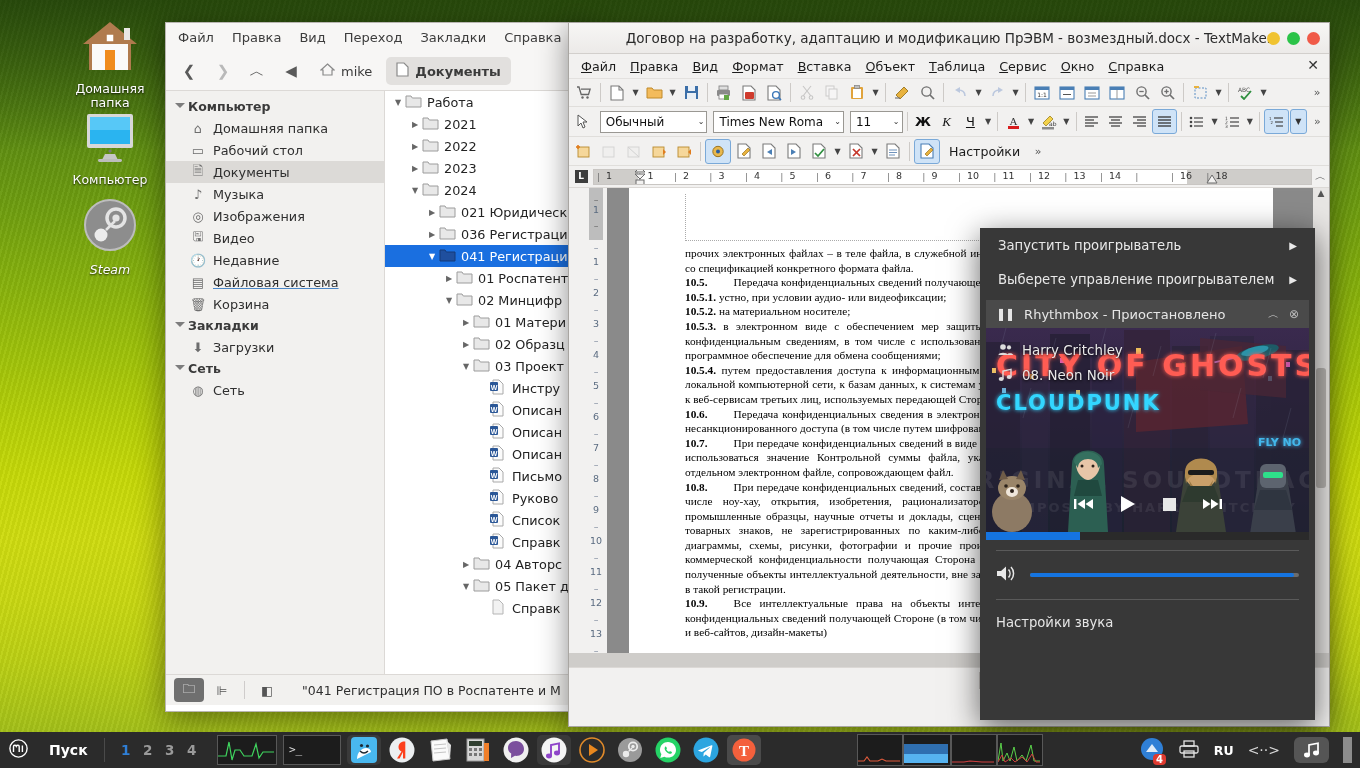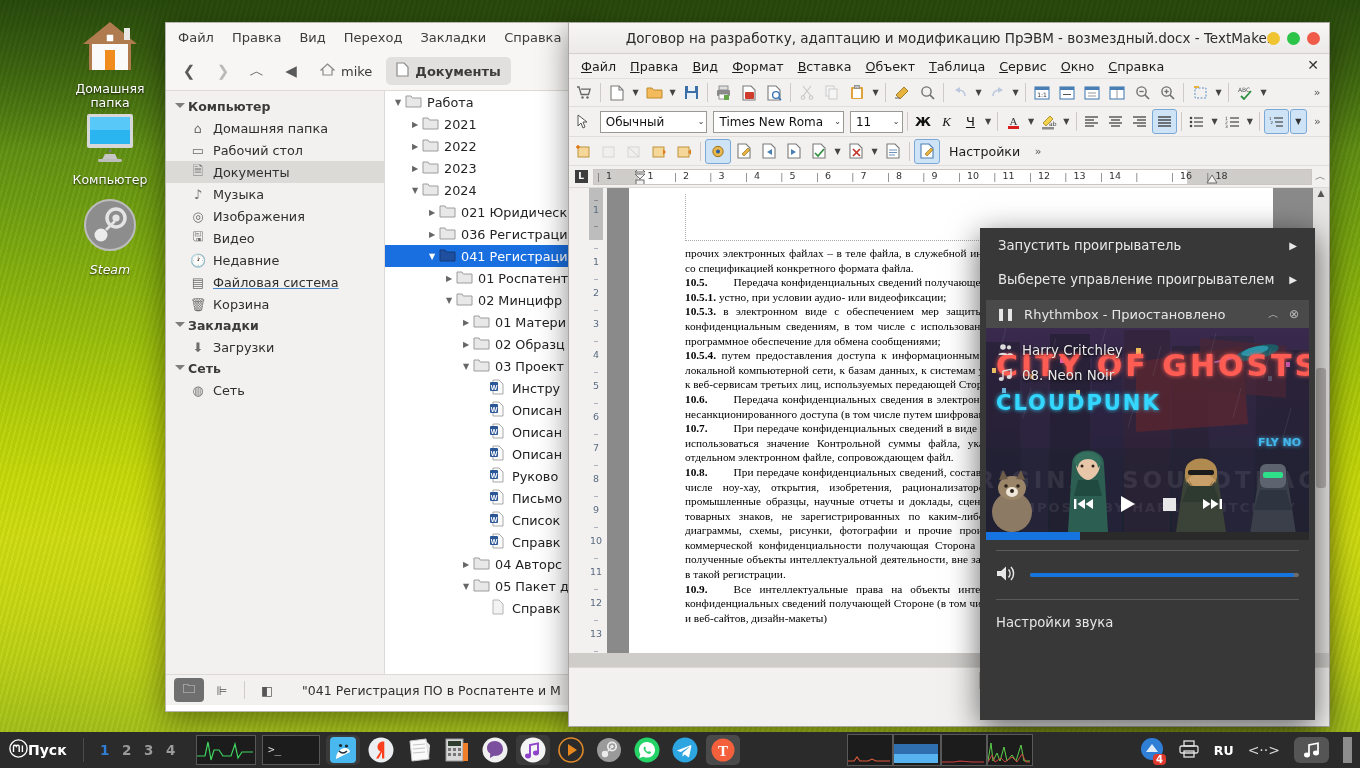--- a/index.html
+++ b/index.html
@@ -119,21 +119,21 @@
   .rb-prog{height:8px;background:#2a2a2a;}
   .rb-prog i{display:block;height:8px;background:#1574e0;}
   .rb-vol{display:flex;align-items:center;gap:14px;padding:14px 16px;}
   .rb-vol .track{flex:1;height:4px;border-radius:2px;background:#6c6c6c;position:relative;}
   .rb-vol .track i{position:absolute;left:0;top:0;height:4px;border-radius:2px;background:#1574e0;width:98%;}
   .rb-sep{height:1px;background:#5a5a5a;margin:0 16px;}
   .rb-foot{padding:15px 16px;font-size:13.2px;}
   
   #taskbar{position:absolute;left:0;bottom:0;width:1360px;height:36px;background:#2b2b2b;
      display:flex;align-items:center;color:#e9e9e9;font-size:12.5px;}
-  .tsk-start{display:flex;align-items:center;gap:0;padding:0 12px 0 9px;font-weight:bold;font-size:14px;color:#fff;}
+  .tsk-start{display:flex;align-items:center;gap:21px;padding:0 12px 0 9px;font-weight:bold;font-size:14px;color:#fff;}
   .tsk-sep{width:1px;height:24px;background:#4a4a4a;margin:0 4px;}
   .ws{width:22px;text-align:center;font-weight:bold;color:#9a9a9a;font-size:13.5px;}
   .ws.on{color:#2f7fd6;}
   .launch{width:34px;height:30px;display:flex;align-items:center;justify-content:center;border-radius:5px;}
   .monitor{width:58px;height:28px;border:1px solid #585858;margin-right:2px;position:relative;overflow:hidden;background:#1c1c1c;}
   .tray{display:flex;align-items:center;gap:14px;margin-left:auto;padding-right:8px;}
   .clock{font-weight:bold;color:#fff;font-size:13px;letter-spacing:.2px;}
   .scrollbar{background:#e8e6e4;}
   .sb-thumb{background:#b7b4b0;border-radius:3px;}
 </style>
@@ -426,31 +426,31 @@
             <span>Описан</span>
           </div>
           <div class="tr">
             <span style="width:91px;flex:0 0 91px"></span>
             <span class="tw2"></span>
             <span class="fico"><svg width="15" height="16" viewBox="0 0 15 16">
                 <path d="M3 1h6l4 4v10H3z" fill="#fbfbfb" stroke="#a9a9a9" stroke-width="1"></path>
                 <rect x="0" y="3" width="8" height="9" rx="1" fill="#2b5797"></rect>
                 <text x="4" y="10.5" font-size="7" text-anchor="middle" fill="#fff" font-family="sans-serif" font-weight="bold">W</text>
               </svg></span>
-            <span>Руково</span>
+            <span>Письмо</span>
           </div>
           <div class="tr">
             <span style="width:91px;flex:0 0 91px"></span>
             <span class="tw2"></span>
             <span class="fico"><svg width="15" height="16" viewBox="0 0 15 16">
                 <path d="M3 1h6l4 4v10H3z" fill="#fbfbfb" stroke="#a9a9a9" stroke-width="1"></path>
                 <rect x="0" y="3" width="8" height="9" rx="1" fill="#2b5797"></rect>
                 <text x="4" y="10.5" font-size="7" text-anchor="middle" fill="#fff" font-family="sans-serif" font-weight="bold">W</text>
               </svg></span>
-            <span>Письмо</span>
+            <span>Руково</span>
           </div>
           <div class="tr">
             <span style="width:91px;flex:0 0 91px"></span>
             <span class="tw2"></span>
             <span class="fico"><svg width="15" height="16" viewBox="0 0 15 16">
                 <path d="M3 1h6l4 4v10H3z" fill="#fbfbfb" stroke="#a9a9a9" stroke-width="1"></path>
                 <rect x="0" y="3" width="8" height="9" rx="1" fill="#2b5797"></rect>
                 <text x="4" y="10.5" font-size="7" text-anchor="middle" fill="#fff" font-family="sans-serif" font-weight="bold">W</text>
               </svg></span>
             <span>Список</span>
@@ -1010,20 +1010,21 @@
         </div>
     </div>
     <div style="flex:1;position:relative;background:#8a8a8a;overflow:hidden;">
 
       <div class="page" style="left:22px;top:0;right:56px;bottom:0;background:#fff;">
         <div style="position:absolute;left:56px;top:6px;right:6px;height:46px;border-left:1px dotted #aaa;border-bottom:1px dotted #aaa;"></div>
         <div class="doctext" id="docBody" style="position:absolute;left:56px;top:58px;right:18px;bottom:2px;overflow:hidden;">
             <p style="margin:0;">прочих электронных файлах – в теле файла, в служебной информации к файлу, в метаданных файла в соответствии со спецификацией конкретного формата файла.</p>
             <p style="margin:0;text-indent:0;"><b>10.5.</b><span style="display:inline-block;width:26px;"></span>Передача конфиденциальных сведений получающей Стороне может осуществляться:</p>
             <p style="margin:0;text-indent:0;"><b>10.5.1.</b> устно, при условии аудио- или видеофиксации;</p>
+            <p style="margin:0;text-indent:0;"><b>10.5.2.</b> на материальном носителе;</p>
             <p style="margin:0;text-indent:0;"><b>10.5.3.</b> в электронном виде с обеспечением мер защиты от несанкционированного доступа к передаваемым конфиденциальным сведениям, в том числе с использованием электронной почты, облачное хранилище данных, программное обеспечение для обмена сообщениями;</p>
             <p style="margin:0;text-indent:0;"><b>10.5.4.</b> путем предоставления доступа к информационным системам передающей Стороны (удаленный доступ к локальной компьютерной сети, к базам данных, к системам учета, организация виртуального рабочего места, доступ к веб-сервисам третьих лиц, используемых передающей Стороны.</p>
             <p style="margin:0;text-indent:0;"><b>10.6.</b><span style="display:inline-block;width:26px;"></span>Передача конфиденциальных сведения в электронном виде осуществляется с обеспечения мер защиты от несанкционированного доступа (в том числе путем шифрования файлов).</p>
             <p style="margin:0;text-indent:0;"><b>10.7.</b><span style="display:inline-block;width:26px;"></span>При передаче конфиденциальных сведений в виде электронных файлов для проверки аутентичности может использоваться значение Контрольной суммы файла, указываемое в электронном текстовом сообщении или отдельном электронном файле, сопровождающем файл.</p>
             <p style="margin:0;text-indent:0;"><b>10.8.</b><span style="display:inline-block;width:26px;"></span>При передаче конфиденциальных сведений, составляющих объекты интеллектуальной деятельности (в том числе ноу-хау, открытия, изобретения, рационализаторские предложения, полезные модели, конструкции, промышленные образцы, научные отчеты и доклады, сценарии, компьютерные программы, базы данных, эскизы товарных знаков, не зарегистрированных по каким-либо причинам, тексты, аудиозаписи, музыка, графики, диаграммы, схемы, рисунки, фотографии и прочие произведения науки, литературы и искусства) в режиме коммерческой конфиденциальности получающая Сторона обязана обеспечить сохранность и не регистрировать полученные объекты интеллектуальной деятельности, вне зависимости от наличия у нее права и/или необходимости в такой регистрации.</p>
             <p style="margin:0;text-indent:0;"><b>10.9.</b><span style="display:inline-block;width:26px;"></span>Все интеллектуальные права на объекты интеллектуальной деятельности, передаваемые в составе конфиденциальных сведений получающей Стороне (в том числе алгоритмы, исходные коды компьютерных программ и веб-сайтов, дизайн-макеты)</p>
           </div>
       </div>
 
       <div style="position:absolute;right:0;top:0;width:16px;bottom:0;background:#e8e6e4;">

